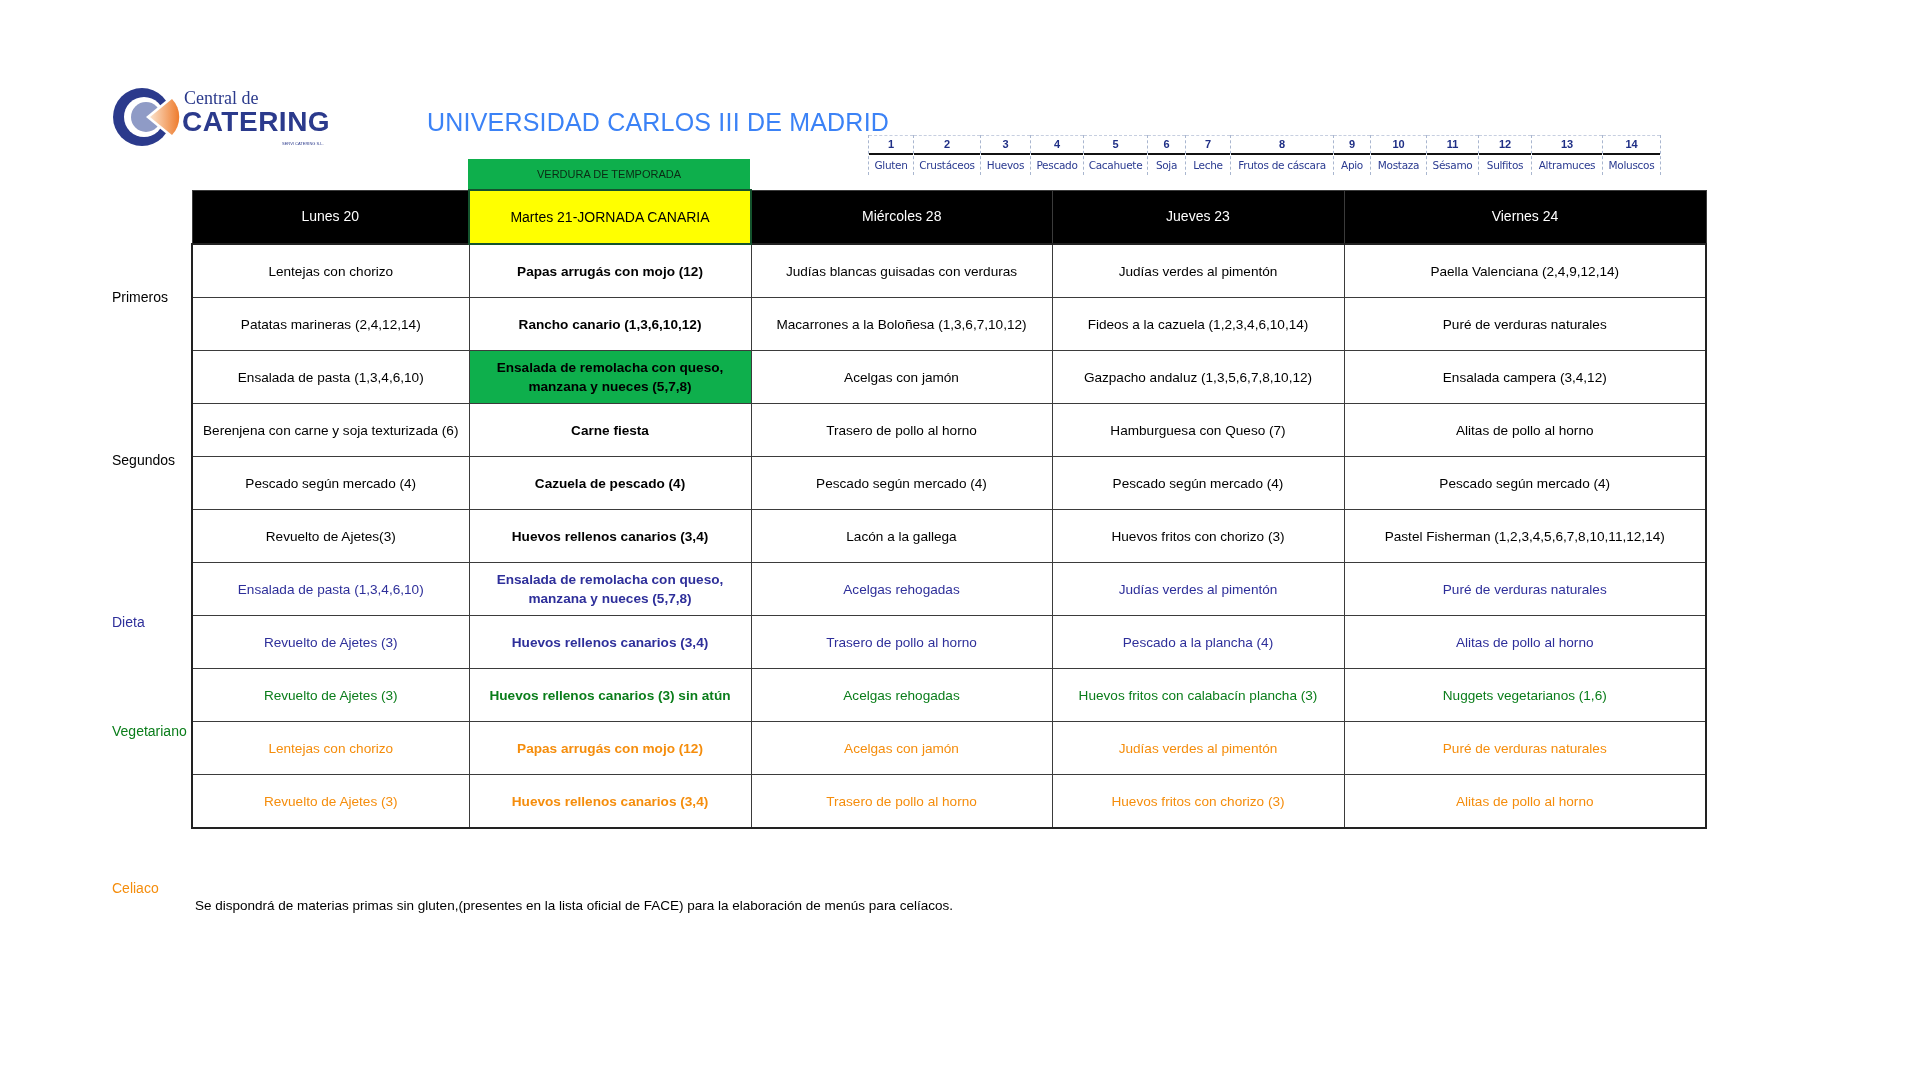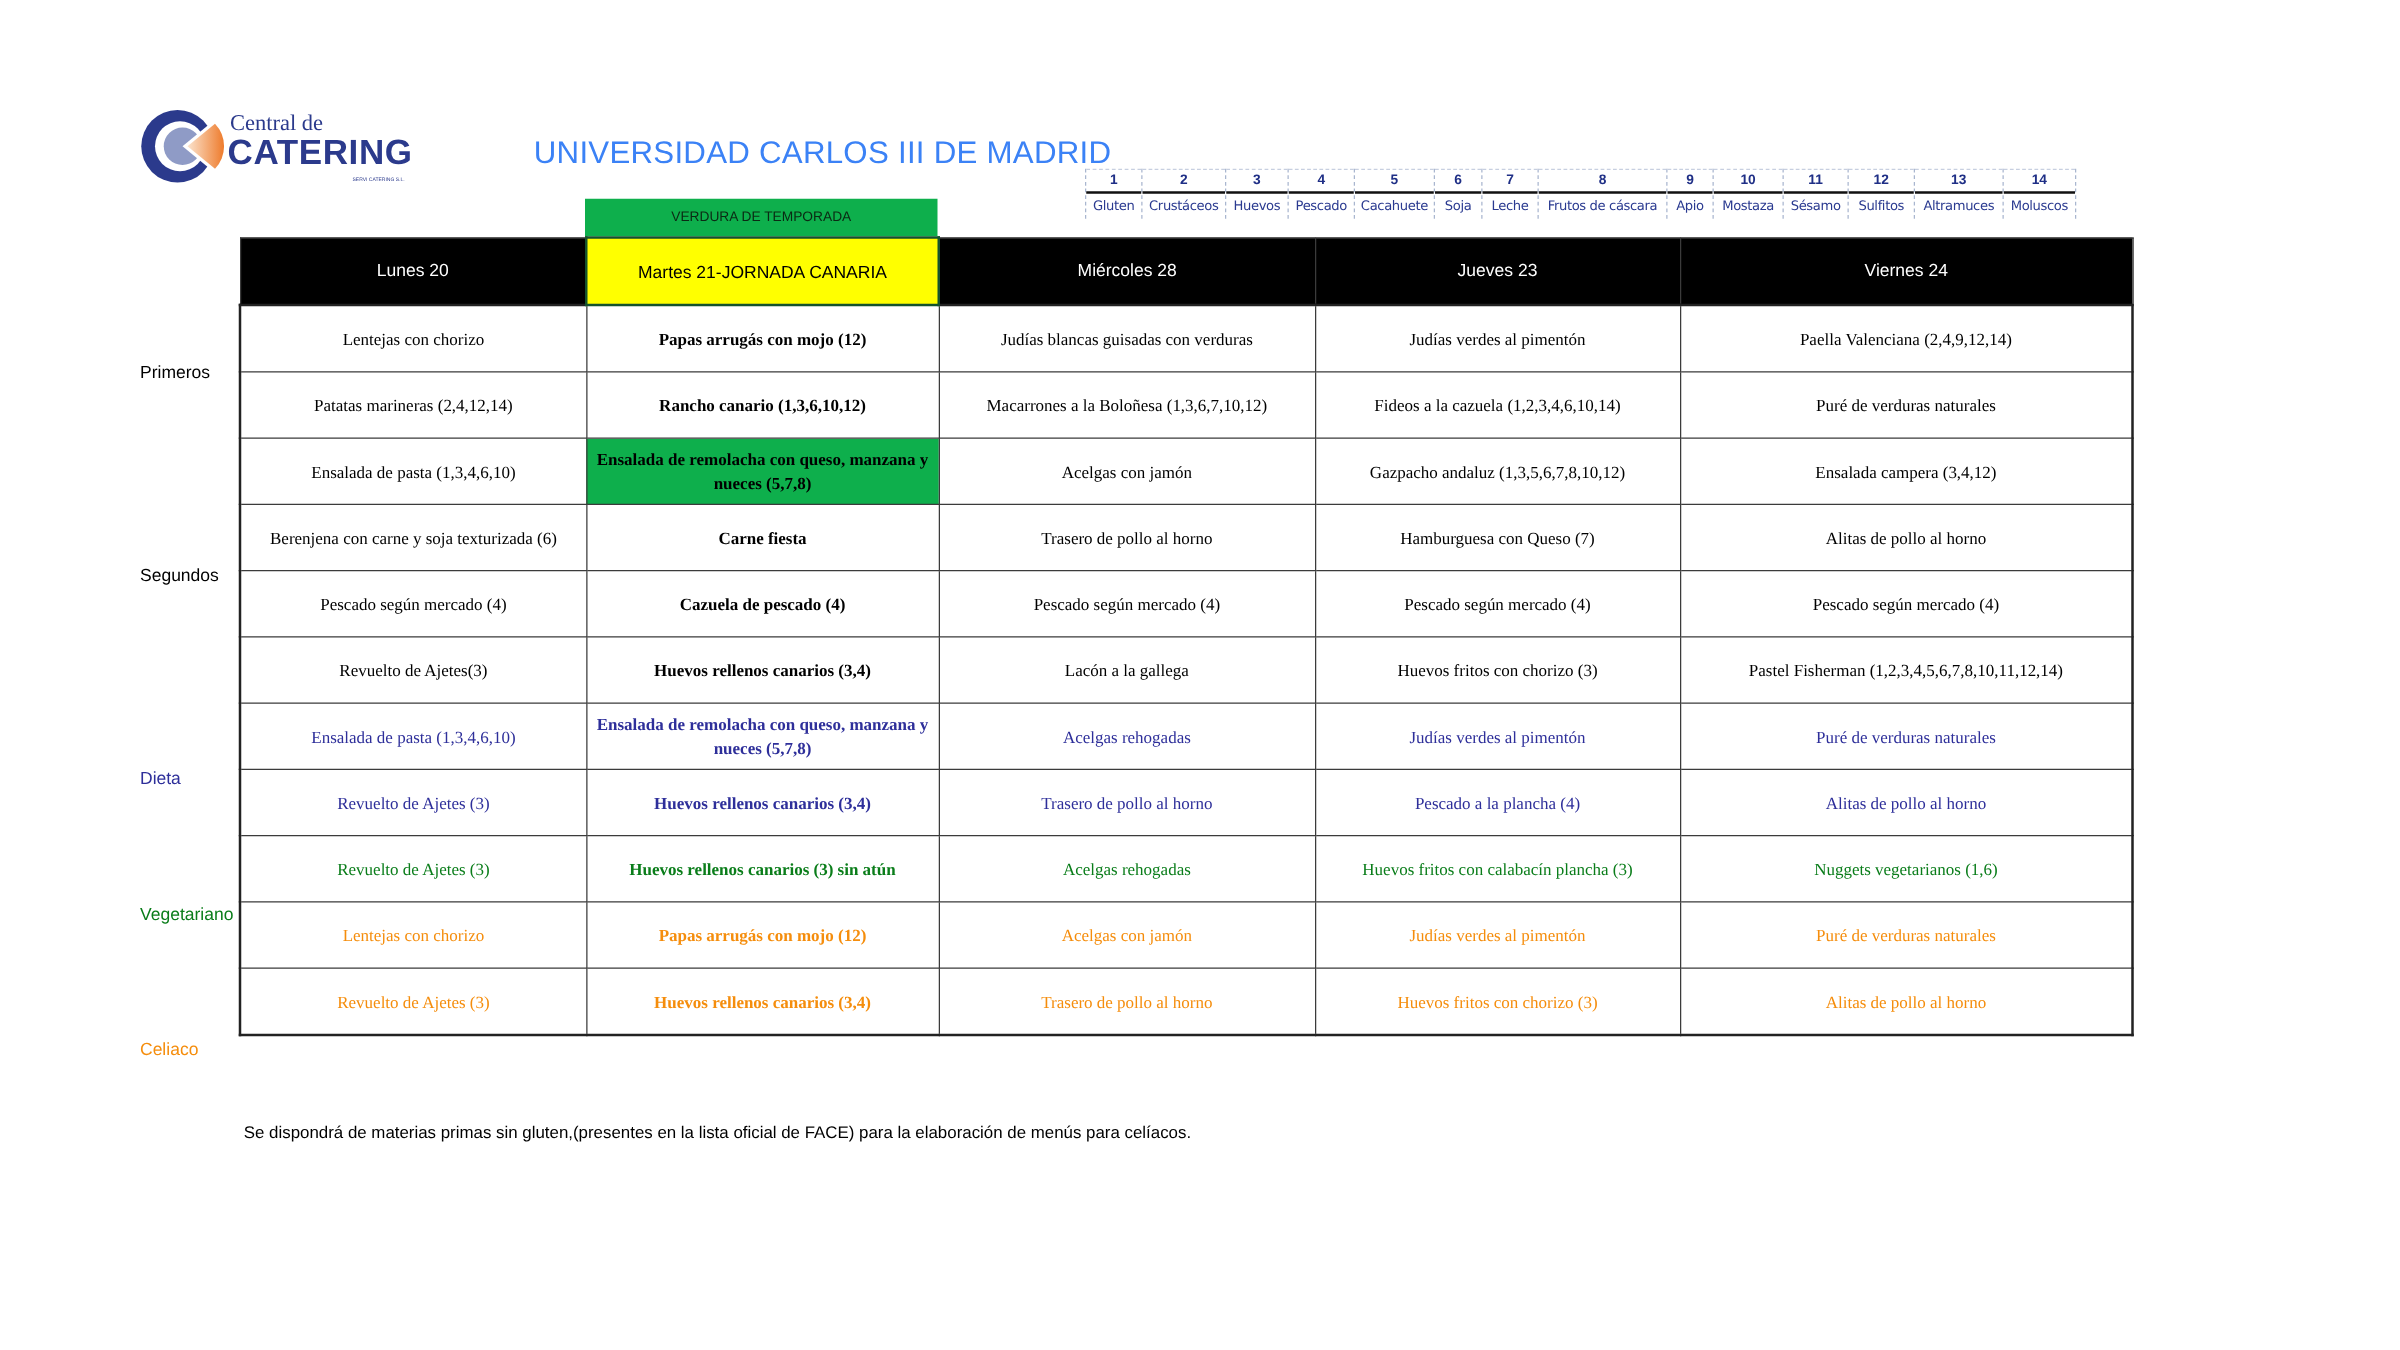--- a/index.html
+++ b/index.html
@@ -29,34 +29,34 @@
   
   .banner { position:absolute; left:468px; top:159px; width:282px; height:30px; background:#0eaf4c;
             font-size:11px; line-height:30px; text-align:center; color:#0b2a14; }
 
   
   table.menu { position:absolute; left:191px; top:189px; border-collapse:collapse; table-layout:fixed; }
   table.menu td, table.menu th { border:1.5px solid #3b3b3b; text-align:center; vertical-align:middle;
       font-size:13.6px; padding:0 4px; line-height:19px; }
   table.menu th { background:#000; color:#fff; font-weight:normal; height:52px; font-size:14px; }
   table.menu th.yellow { background:#ffff00; color:#000; border:2px solid #14532d; }
-  table.menu td { height:52px;font-family:Liberation Serif, serif; }
+  table.menu td { height:52px; }
   table.menu tbody { border:2px solid #222; }
   td.bold { font-weight:bold; }
   td.greenbg { background:#0eaf4c; }
   tr.dieta td { color:#2e2f9a; }
   tr.veg td { color:#0a7d1a; }
   tr.celiac td { color:#f58d0c; }
 
   .cat { position:absolute; left:112px; font-size:14px; }
   .cat.primeros { top:289px; color:#000; }
   .cat.segundos { top:452px; color:#000; }
   .cat.dieta { top:614px; color:#2e2f9a; }
   .cat.vegetariano { top:723px; color:#0a7d1a; }
-  .cat.celiaco { top:831px; color:#f58d0c; }
+  .cat.celiaco { top:880px; color:#f58d0c; }
 
   .footnote { position:absolute; left:195px; top:898px; font-size:13.5px; color:#000; }
 </style>
 </head>
 <body>
 
 <div class="logo">
   <svg width="72" height="62" viewBox="0 0 72 62">
     <defs>
       <linearGradient id="og" x1="0" x2="1" y1="0" y2="0">

